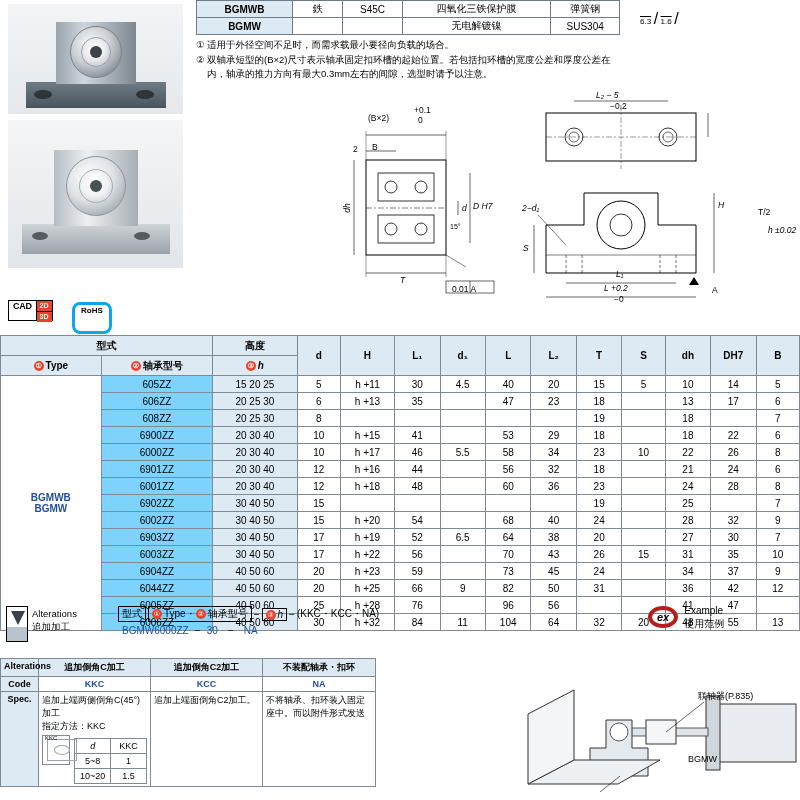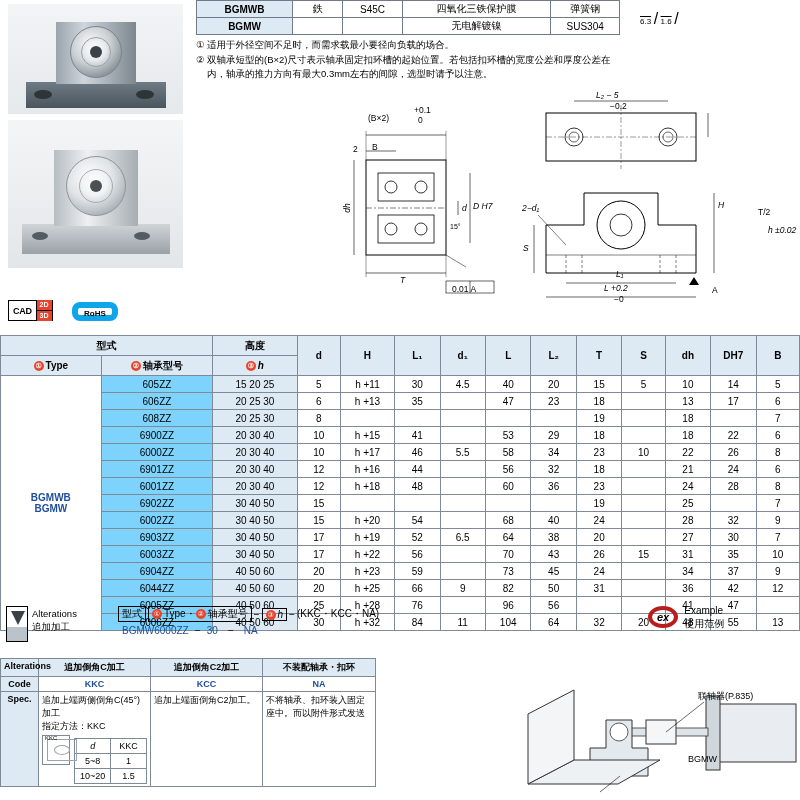--- a/index.html
+++ b/index.html
@@ -55,27 +55,27 @@
   .p2-bore3 { position:absolute; left:82px; top:60px; width:12px; height:12px;
     border-radius:50%; background:#4a5155; }
   .p2-hole-l { position:absolute; left:24px; top:112px; width:16px; height:8px;
     border-radius:50%; background:#555c61; }
   .p2-hole-r { position:absolute; left:126px; top:112px; width:16px; height:8px;
     border-radius:50%; background:#555c61; }
 
   
   #badge-row { left:8px; top:300px; width:185px; height:22px; }
   .badge-cad { position:absolute; left:0; top:0; height:21px; border:1px solid #000;
-    display:flex; align-items:center; }
+    display:flex; }
   .badge-cad .lbl { padding:0 4px; font-size:9px; font-weight:bold; letter-spacing:-0.3px; }
   .badge-cad .dims { display:flex; flex-direction:column; border-left:1px solid #000; }
   .badge-cad .dims span { background:#e8442c; color:#fff; font-size:7px; font-weight:bold;
     padding:0 3px; line-height:10px; }
   .badge-cad .dims span:first-child { border-bottom:1px solid #000; }
-  .badge-rohs { position:absolute; left:64px; top:2px; height:19px; border:6px solid #0ea5e9;
+  .badge-rohs { position:absolute; left:64px; top:2px; height:32px; border:3px solid #0ea5e9;
     border-radius:8px; font-size:8px; font-weight:bold; padding:1px 6px 0 6px; }
 
   
   #mat-table { left:196px; top:0px; width:424px; }
   #mat-table table { border-collapse:collapse; width:100%; }
   #mat-table td { border:1px solid #6f7b86; font-size:10px; text-align:center;
     height:17px; padding:0 2px; }
   .cell-blue { background:#ddeaf4; font-weight:bold; }
 
   

